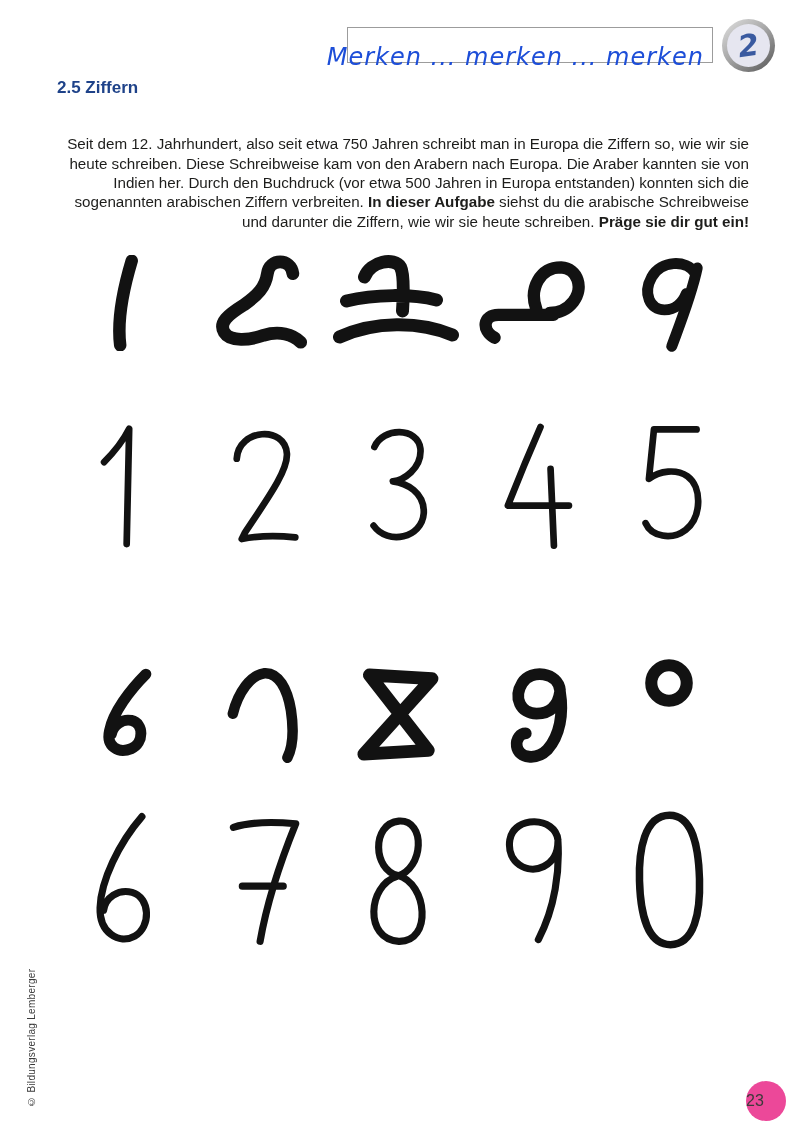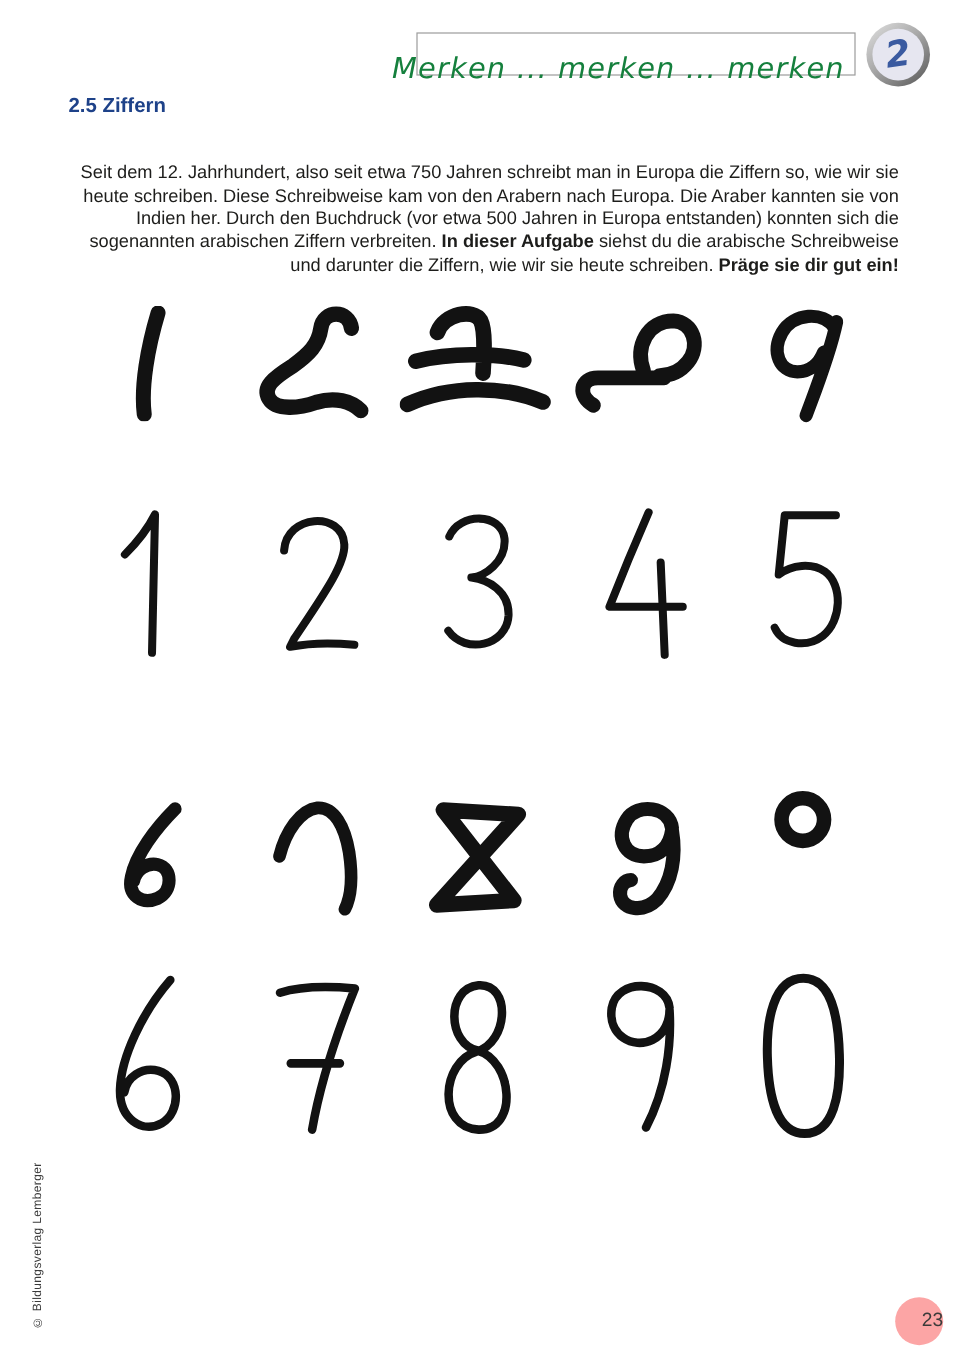--- a/index.html
+++ b/index.html
@@ -9,21 +9,21 @@
     font-family:"Liberation Sans", sans-serif;
   }
   
   .banner-box{
     position:absolute; left:347px; top:27px; width:366px; height:36px;
     background:#fff; border:1px solid #9c9c9c; box-sizing:border-box;
     display:flex; align-items:center; justify-content:flex-end; padding-right:8px;
   }
   .banner-text{
     font-family:"DejaVu Sans", sans-serif; font-style:italic;
-    font-size:24px; color:#15803d; letter-spacing:1px; white-space:nowrap;margin-top:24px;
+    font-size:24px; color:#1d4ed8; letter-spacing:1px; white-space:nowrap;margin-top:24px;
   }
   .chapter-badge{
     position:absolute; left:722px; top:19px; width:53px; height:53px;
     border-radius:50%;
     background:linear-gradient(140deg,#e2e2e2 0%,#a9a9a9 45%,#555555 100%);
     display:flex; align-items:center; justify-content:center;
   }
   .chapter-badge-inner{
     width:43px; height:43px; border-radius:50%; background:#e6e6f0;
     display:flex; align-items:center; justify-content:center;
@@ -57,22 +57,22 @@
     fill:none; stroke:#121212; stroke-linecap:round; stroke-linejoin:round;
   }
   
   .copyright-vertical{
     position:absolute; left:26px; top:967px; height:140px;
     writing-mode:vertical-rl; transform:rotate(180deg);
     font-size:10px; color:#3a3a3a; white-space:nowrap; letter-spacing:0.3px;
   }
   .page-number-badge{
     position:absolute; left:746px; top:1081px; width:40px; height:40px;
-    border-radius:50%; background:#fca5a5;
-    display:flex; align-items:center; justify-content:flex-end;
+    border-radius:50%; background:#ec4899;
+    display:flex; align-items:center; justify-content:flex-start;
   }
   .page-number-text{font-size:16px; color:#3b3b3a;}
 </style>
 </head>
 <body>
 
 <div class="page">
 
   <div class="banner-box">
     <span class="banner-text">Merken ... merken ... merken</span>

